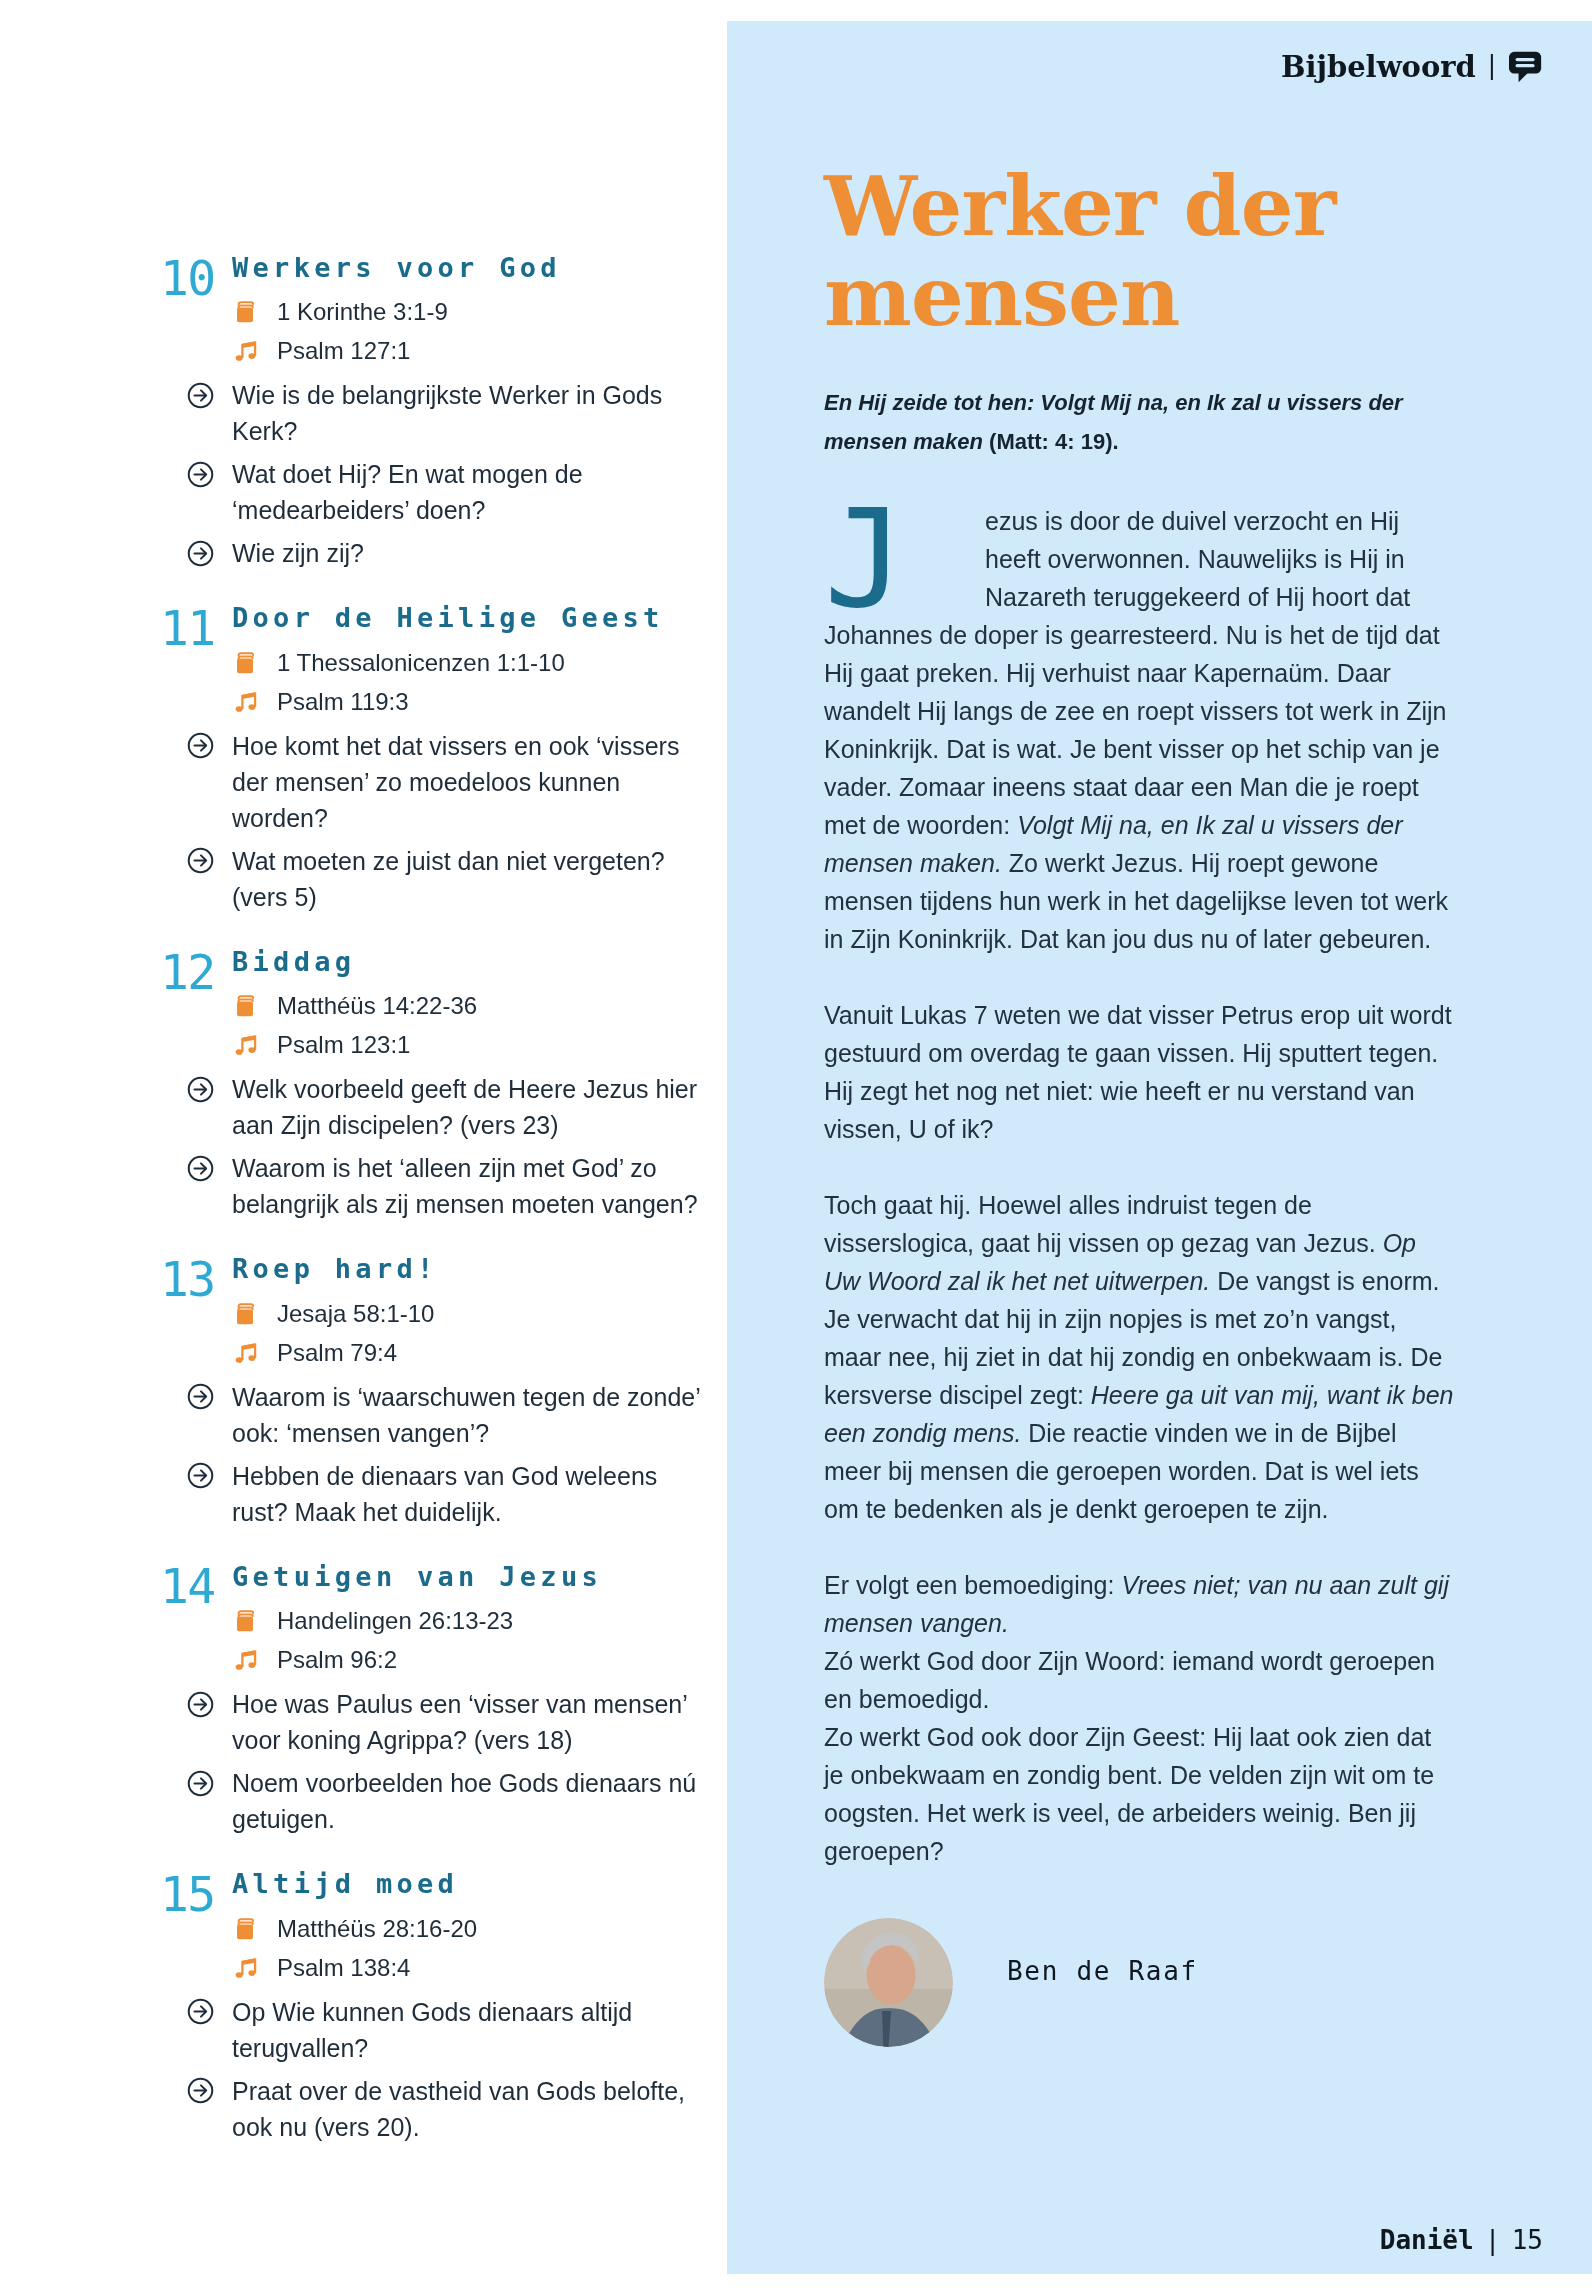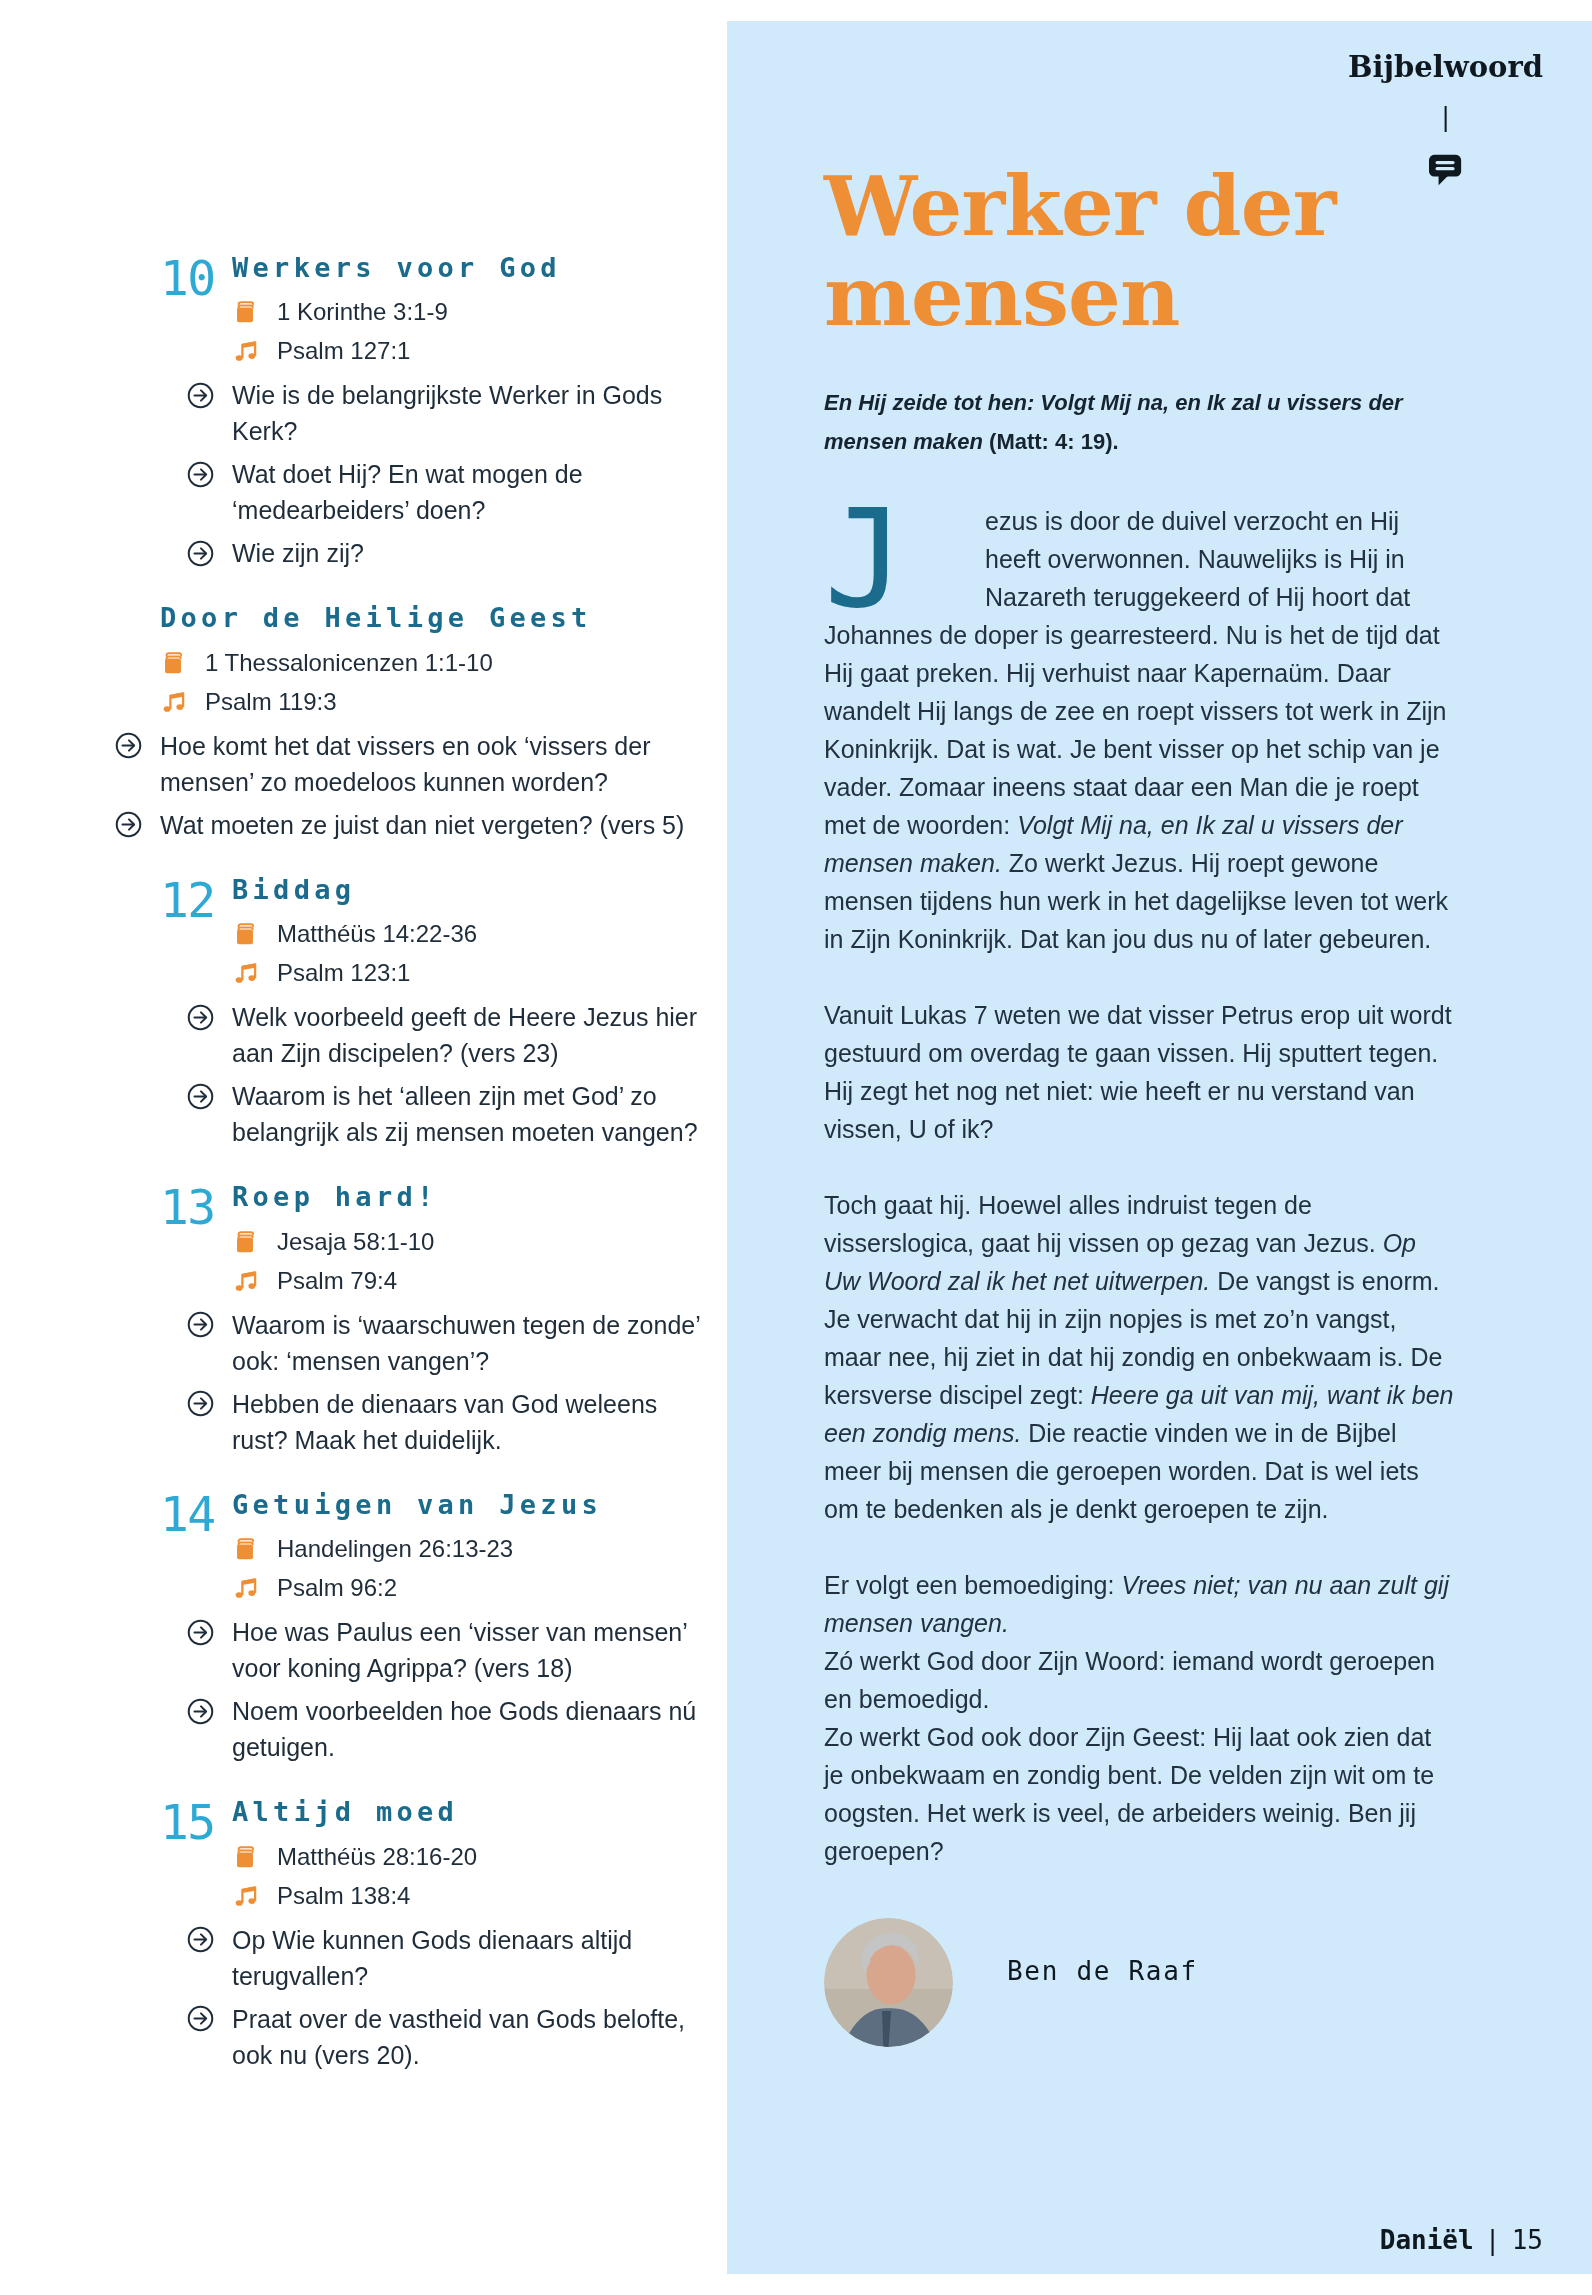--- a/index.html
+++ b/index.html
@@ -3,22 +3,22 @@
 <meta charset="utf-8">
 <style>
   html,body{margin:0;padding:0;}
   body{
     width:1592px;height:2295px;position:relative;background:#ffffff;
     font-family:"Liberation Sans",sans-serif;color:#1f2d3a;overflow:hidden;
   }
   
   .panel{position:absolute;left:727px;top:21px;width:865px;height:2253px;background:#d0e9fb;}
   
-  .masthead{position:absolute;top:50px;right:49px;display:flex;align-items:center;gap:20px;
-    font-family:"DejaVu Serif",serif;font-weight:700;font-size:29px;color:#10181f;flex-direction:column;}
+  .masthead{position:absolute;top:50px;right:49px;display:flex;align-items:center;gap:10px;
+    font-family:"DejaVu Serif",serif;font-weight:700;font-size:29px;color:#10181f;}
   .masthead .sep{font-weight:400;font-size:26px;padding:0 1.7px;transform:translateY(-1.7px);}
   .masthead svg{display:block;}
   
   .lessons{position:absolute;left:160px;top:252px;width:545px;}
   .lesson{display:flex;margin-bottom:31px;}
   .lesson-num{flex:none;width:72px;font-family:"DejaVu Sans Mono",monospace;
     font-size:48px;line-height:1;color:#2ea9d4;padding-top:1.7px;letter-spacing:-1.7px;}
   .lesson-body{flex:1;min-width:0;}
   .lesson-title{margin:0 0 10.4px;font-family:"DejaVu Sans Mono",monospace;font-weight:700;
     font-size:27px;line-height:1.15;letter-spacing:4.3px;color:#1a6b8c;white-space:nowrap;}
@@ -124,20 +124,21 @@
               <circle cx="18" cy="18" r="14.6" fill="none" stroke="#1f2d3a" stroke-width="2.5"></circle>
               <path d="M10.5 18 H24.2" stroke="#1f2d3a" stroke-width="2.5" stroke-linecap="round"></path>
               <path d="M18.6 11.6 L25 18 L18.6 24.4" fill="none" stroke="#1f2d3a" stroke-width="2.5" stroke-linecap="round" stroke-linejoin="round"></path>
             </svg>
           </span>
           <p class="q-text">Wie zijn zij?</p>
         </div>
       </div>
     </section>
     <section class="lesson">
+      <div class="lesson-num">11</div>
       <div class="lesson-body">
         <h2 class="lesson-title">Door de Heilige Geest</h2>
         <div class="ref-row">
           <span class="ref-icon">
             <svg viewBox="0 0 32 32" width="26" height="26">
               <path d="M8 7 q0 -3 3.5 -3 h12 q2.5 0 2.5 2.5" fill="none" stroke="#ef8f35" stroke-width="2.4" stroke-linecap="round"></path>
               <path d="M8 10.5 q0 -2.5 3 -2.5 h12 q2.5 0 2.5 2" fill="none" stroke="#ef8f35" stroke-width="2.4" stroke-linecap="round"></path>
               <rect x="6.2" y="10.5" width="19.6" height="18" rx="2.4" fill="#ef8f35"></rect>
             </svg>
           </span>

